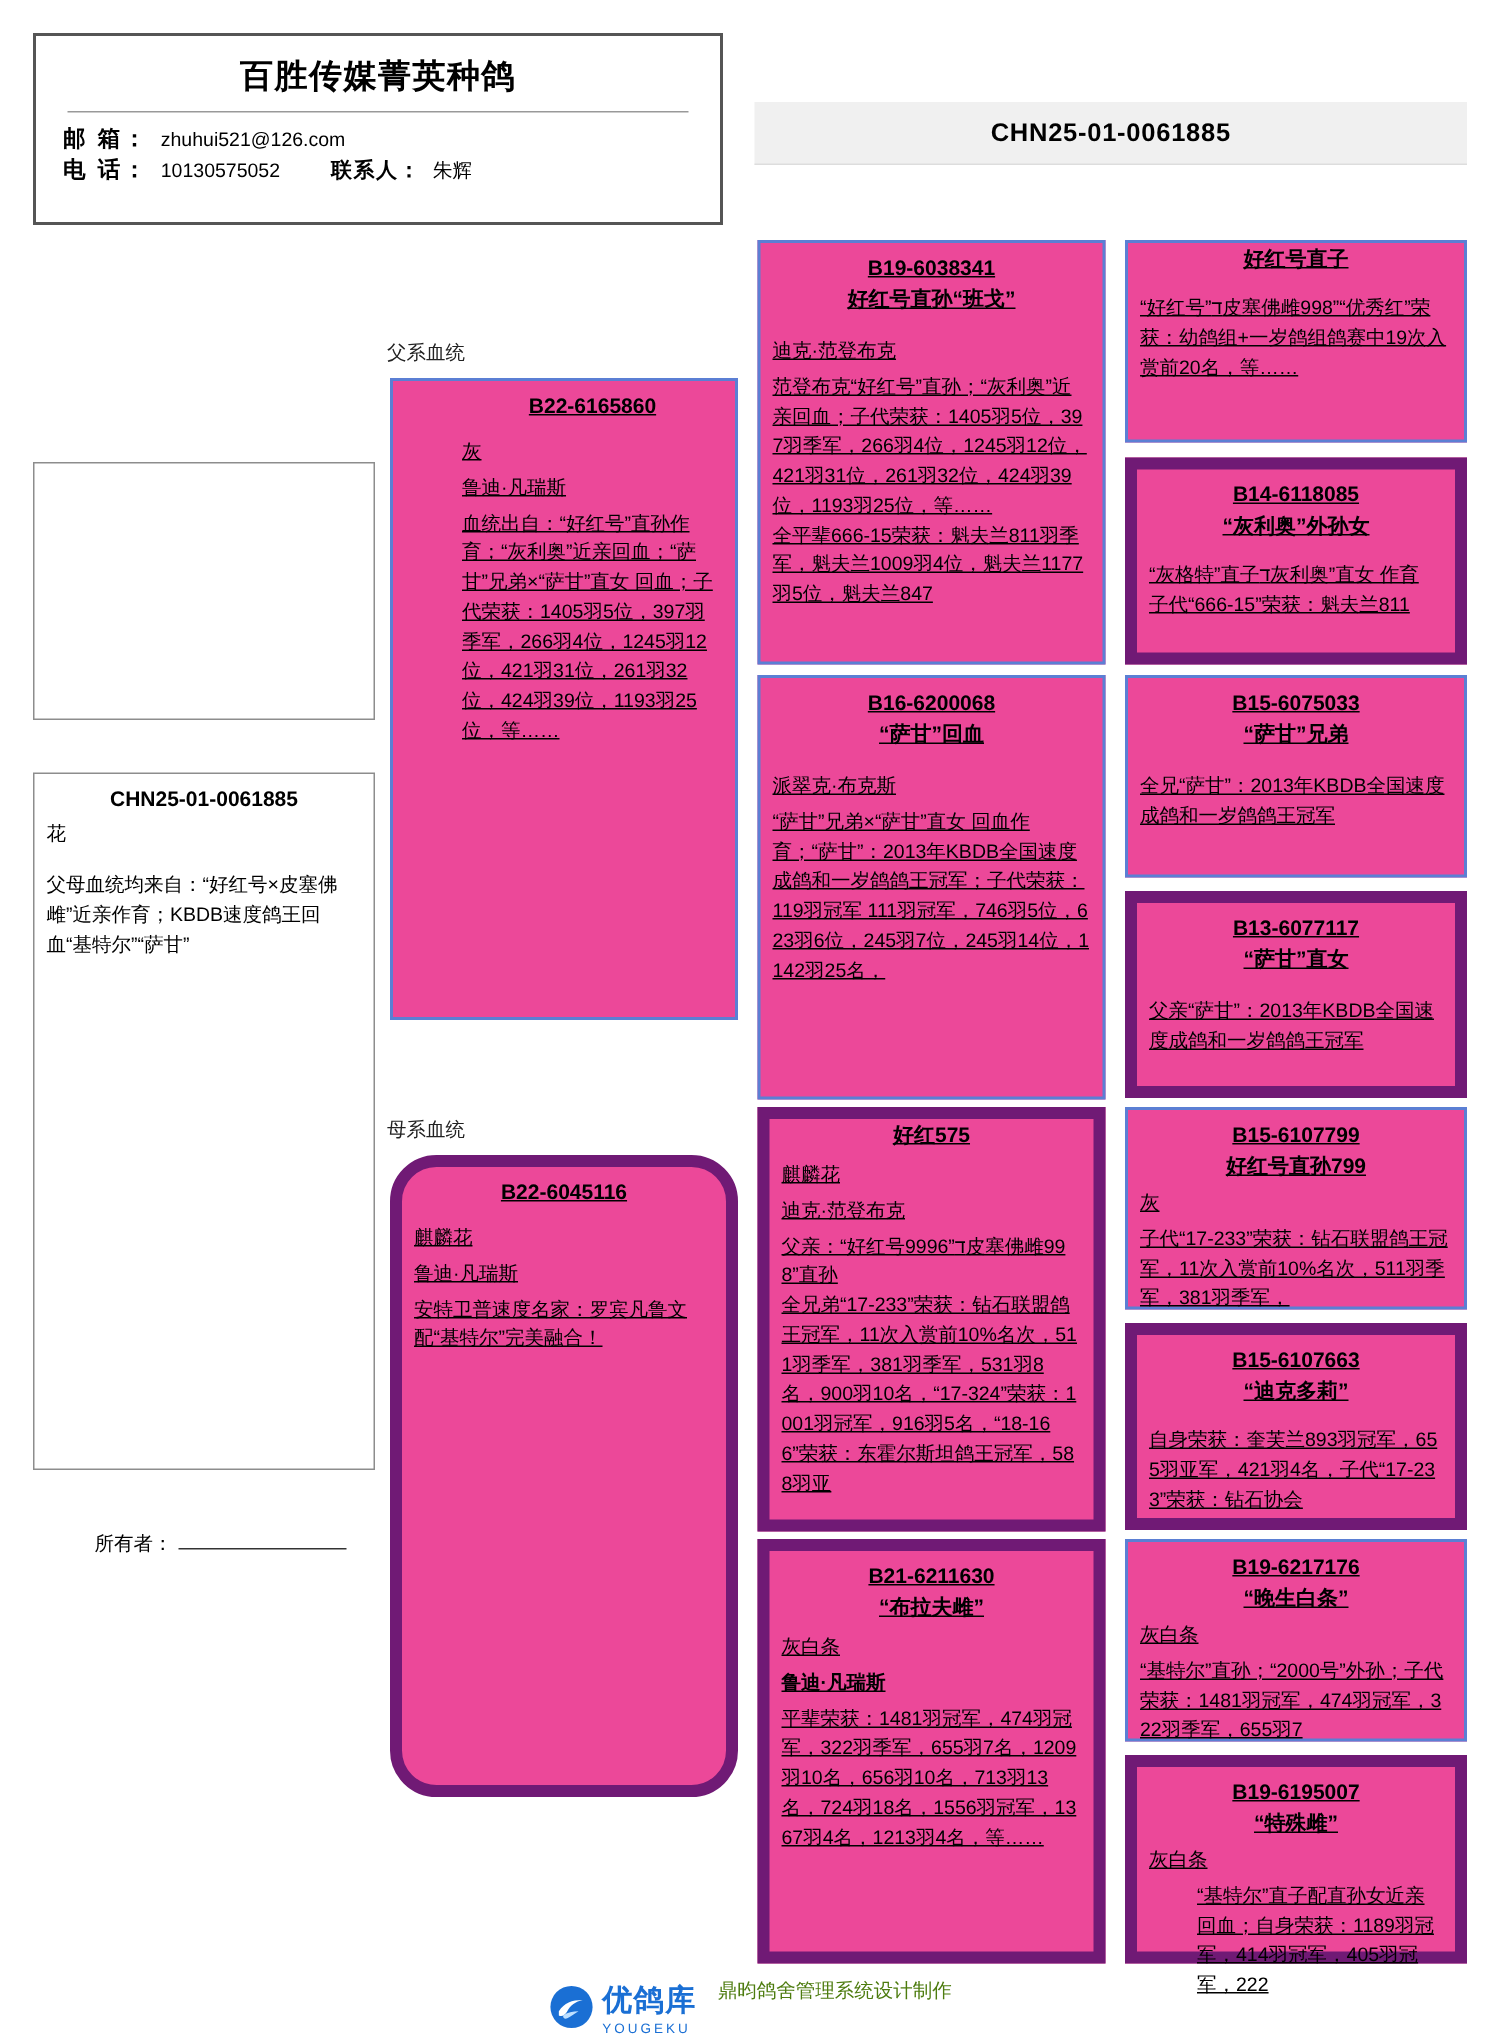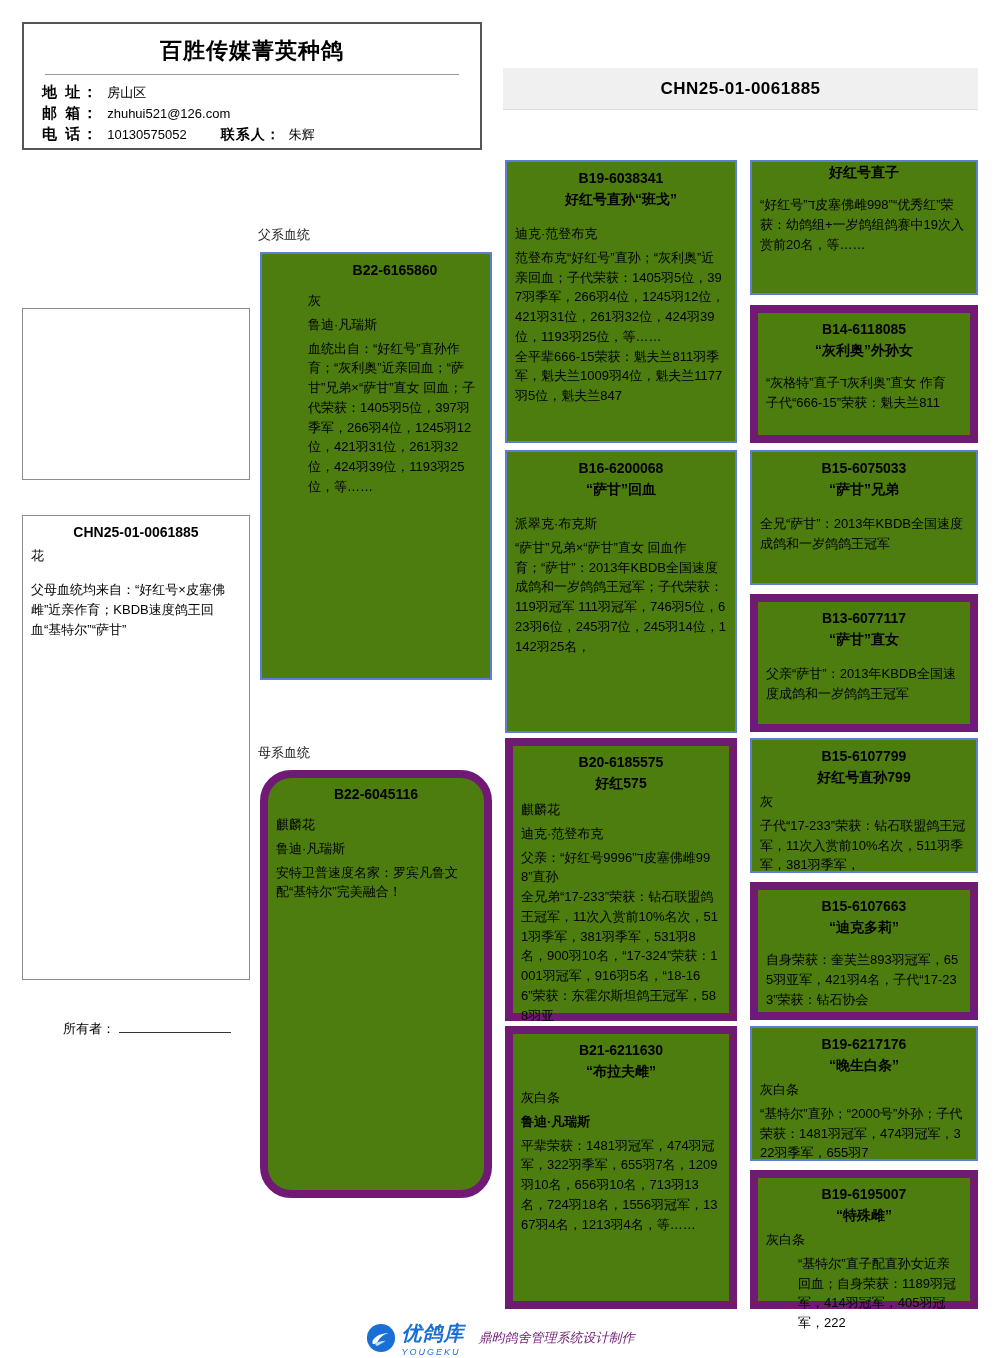--- a/index.html
+++ b/index.html
@@ -29,21 +29,21 @@
 
   
   .ring-banner {
     position: absolute; left: 503px; top: 68px; width: 475px; height: 42px;
     background: #f0f0f0; border-bottom: 1px solid #ddd;
     display: flex; align-items: center; justify-content: center;
     font-size: 17px; font-weight: bold; letter-spacing: 0.5px;
   }
 
   
-  .pbox { position: absolute; background: #4d7c0f; }
+  .pbox { position: absolute; background: #ec4899; text-decoration: underline; }
   .pbox .ptitle {
     text-align: center; font-weight: bold; font-size: 14px;
     padding-top: 6px; line-height: 1.5;
   }
   .pbox .psub {
     text-align: center; font-weight: bold; font-size: 14px; line-height: 1.5;
   }
   .pbox .pbody {
     font-size: 13px; line-height: 1.52; padding: 4px 8px 4px 8px;
     word-break: break-all;
@@ -71,40 +71,36 @@
 
   .owner {
     position: absolute; left: 22px; top: 1020px; width: 250px;
     font-size: 13px; text-align: center;
   }
   .owner .line { display: inline-block; border-bottom: 1px solid #333; width: 112px; height: 13px; margin-left: 4px;}
 
   
   .footer {
     position: absolute; left: 0; top: 1318px; width: 1000px; height: 40px;
-    display: flex; align-items: center; justify-content: center; font-style: italic;
+    display: flex; justify-content: center;
   }
   .logo-wrap { display: flex; align-items: center; }
   .logo-mark { width: 30px; height: 30px; margin-right: 6px; }
   .logo-cn { font-size: 20px; font-weight: bold; color: #1a6fd4; letter-spacing: 1px; }
   .logo-en { font-size: 9px; color: #1a6fd4; letter-spacing: 2px; }
-  .footer-text { font-size: 13px; color: #701a75; margin-left: 14px; }
+  .footer-text { font-size: 13px; color: #4d7c0f; margin-left: 14px; }
 </style>
 </head>
 <body>
 
 <div class="page">
 
   <div class="header-card">
     <div class="header-title">百胜传媒菁英种鸽</div>
     <div class="header-rule"></div>
-    <div class="hrow">
-      <span class="hlabel">地 址：</span>
-      <span class="hval">房山区</span>
-    </div>
     <div class="hrow">
       <span class="hlabel">邮 箱：</span>
       <span class="hval">zhuhui521@126.com</span>
     </div>
     <div class="hrow">
       <span class="hlabel">电 话：</span>
       <span class="hval">10130575052</span>
       <span class="hlabel2">联系人：</span>
       <span class="hval">朱辉</span>
     </div>
@@ -150,21 +146,20 @@
   </div>
 
   <div class="pbox blue" style="left:505px; top:450px; width:232px; height:283px;">
     <div class="ptitle">B16-6200068</div>
     <div class="psub">“萨甘”回血</div>
     <div class="pbody" style="padding-top:14px;">派翠克·布克斯</div>
     <div class="pbody" style="padding-top:0; white-space:pre-line;">“萨甘”兄弟×“萨甘”直女 回血作育；“萨甘”：2013年KBDB全国速度成鸽和一岁鸽鸽王冠军；子代荣获：119羽冠军 111羽冠军，746羽5位，623羽6位，245羽7位，245羽14位，1142羽25名，</div>
   </div>
 
   <div class="pbox pink" style="left:505px; top:738px; width:232px; height:283px;">
-    <div class="ptitle">B20-6185575</div>
     <div class="psub">好红575</div>
     <div class="pbody" style="padding-top:6px;">麒麟花</div>
     <div class="pbody" style="padding-top:0;">迪克·范登布克</div>
     <div class="pbody" style="padding-top:0; white-space:pre-line;">父亲：“好红号9996”ד皮塞佛雌998”直孙
 全兄弟“17-233”荣获：钻石联盟鸽王冠军，11次入赏前10%名次，511羽季军，381羽季军，531羽8名，900羽10名，“17-324”荣获：1001羽冠军，916羽5名，“18-166”荣获：东霍尔斯坦鸽王冠军，588羽亚</div>
   </div>
 
   <div class="pbox pink" style="left:505px; top:1026px; width:232px; height:283px;">
     <div class="ptitle">B21-6211630</div>
     <div class="psub">“布拉夫雌”</div>

